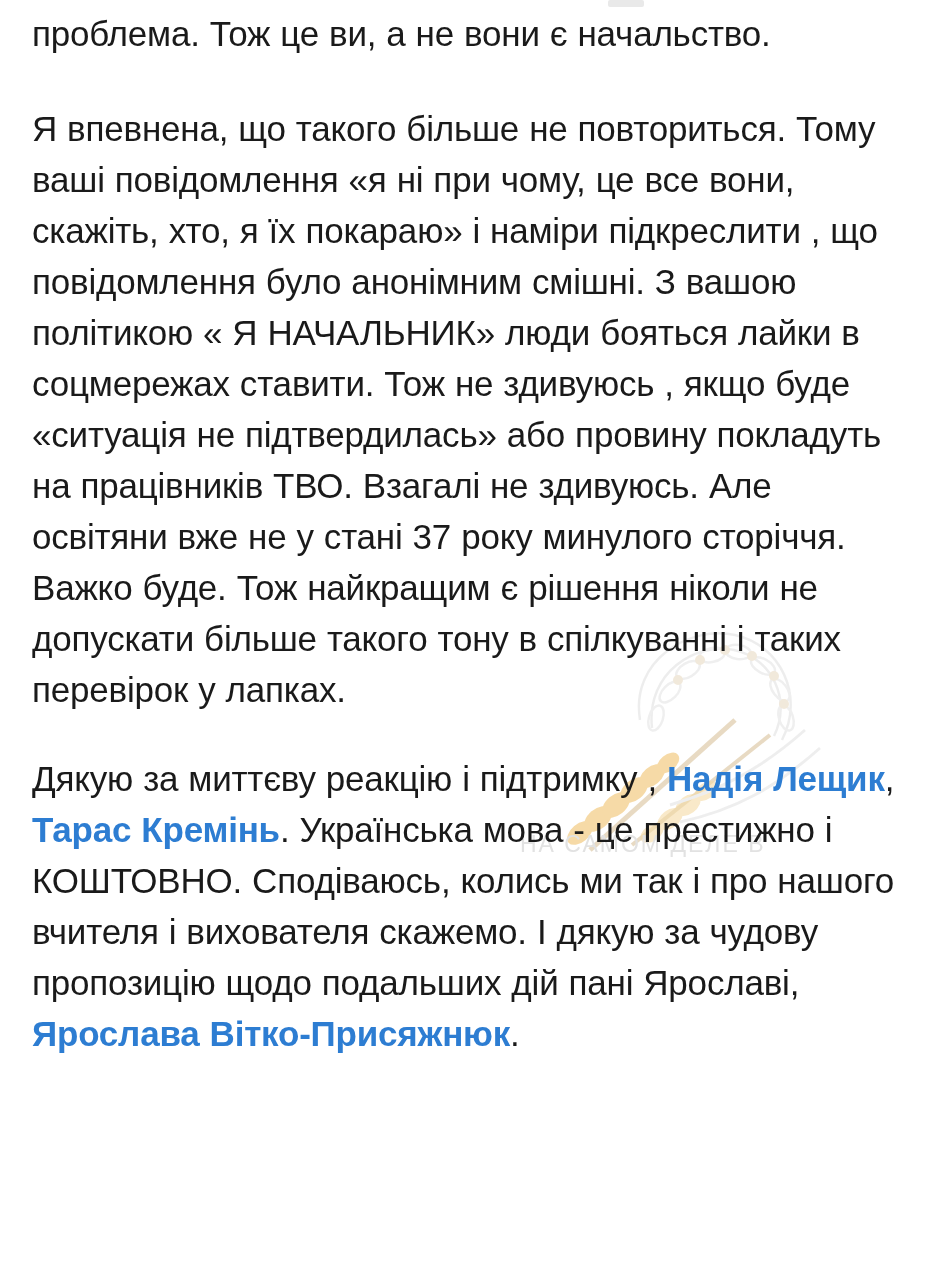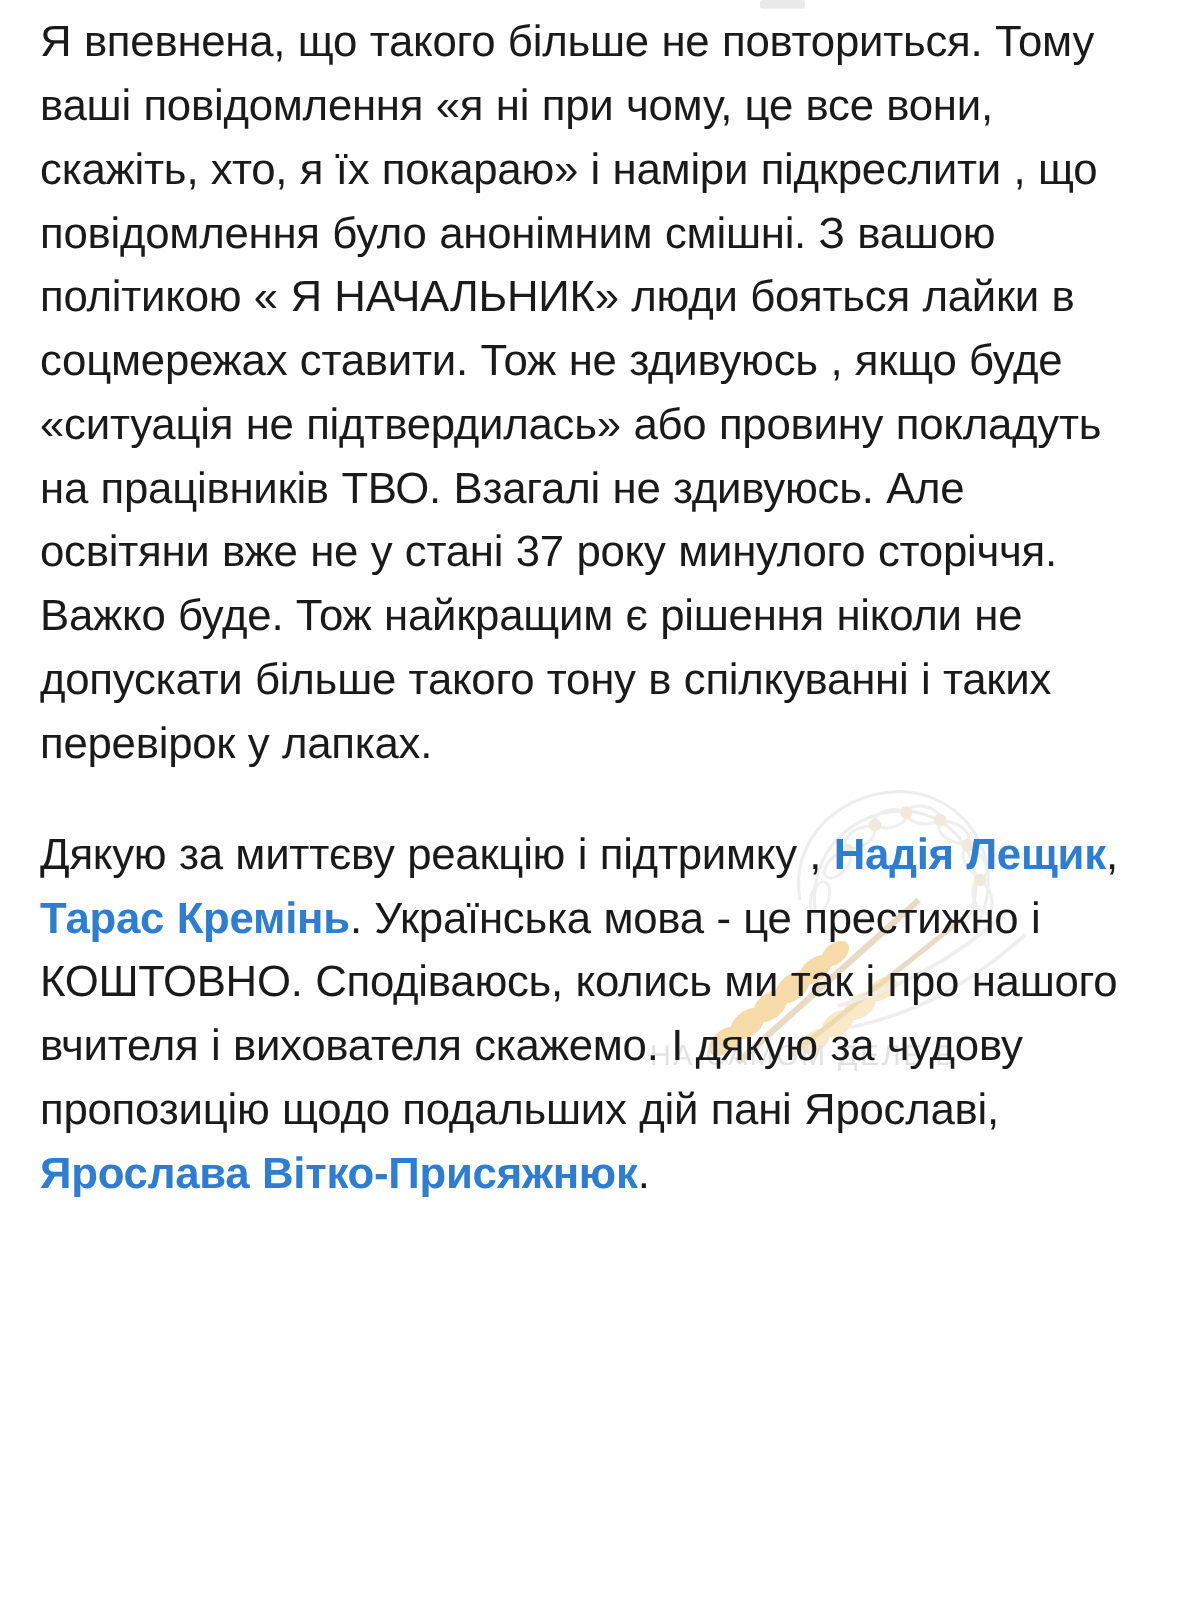--- a/index.html
+++ b/index.html
@@ -148,20 +148,23 @@
       </g>
     </svg>
   </div>
 
   <div class="wm-text">
     <div>НА САМОМ ДЕЛЕ В</div>
   </div>
 
   <div class="post-text">
 
+    <p class="para first">
+      <span>проблема. Тож це ви, а не вони є начальство.</span>
+    </p>
 
     <p class="para">
       <span>Я впевнена, що такого більше не повториться. Тому ваші повідомлення «я ні при чому, це все вони, скажіть, хто, я їх покараю» і наміри підкреслити , що повідомлення було анонімним смішні. З вашою політикою « Я НАЧАЛЬНИК» люди бояться лайки в соцмережах ставити. Тож не здивуюсь , якщо буде «ситуація не підтвердилась» або провину покладуть на працівників ТВО. Взагалі не здивуюсь. Але освітяни вже не у стані 37 року минулого сторіччя. Важко буде. Тож найкращим є рішення ніколи не допускати більше такого тону в спілкуванні і таких перевірок у лапках.</span>
     </p>
 
     <p class="para">
       <span>Дякую за миттєву реакцію і підтримку , </span><span class="mention">Надія Лещик</span><span>, </span><span class="mention">Тарас Кремінь</span><span>. Українська мова - це престижно і КОШТОВНО.  Сподіваюсь, колись ми так і про нашого вчителя і вихователя скажемо. І дякую за чудову пропозицію щодо подальших дій пані Ярославі, </span><span class="mention">Ярослава Вітко-Присяжнюк</span><span>.</span>
     </p>
 
   </div>

